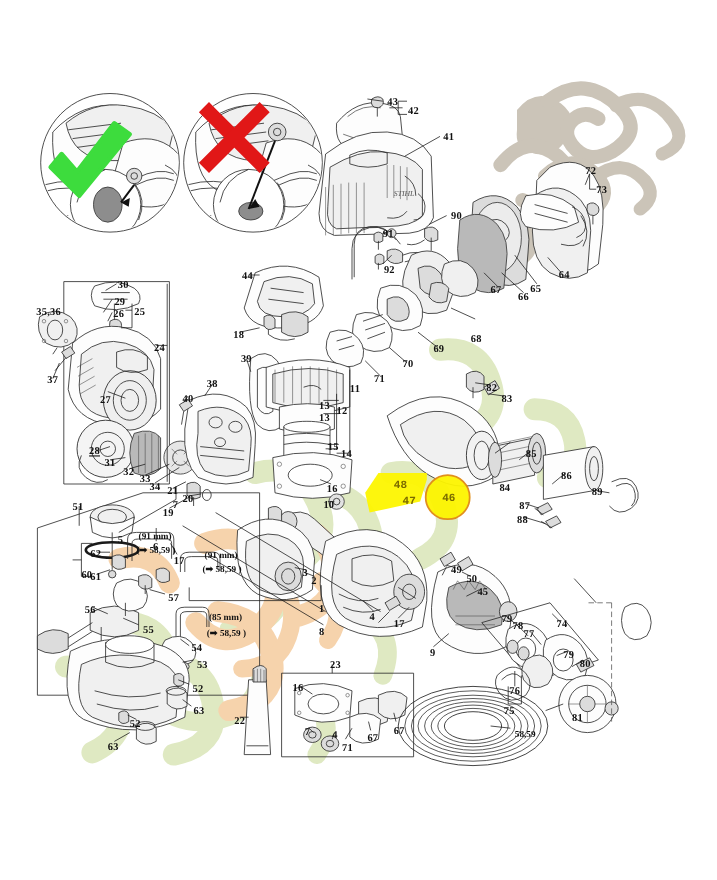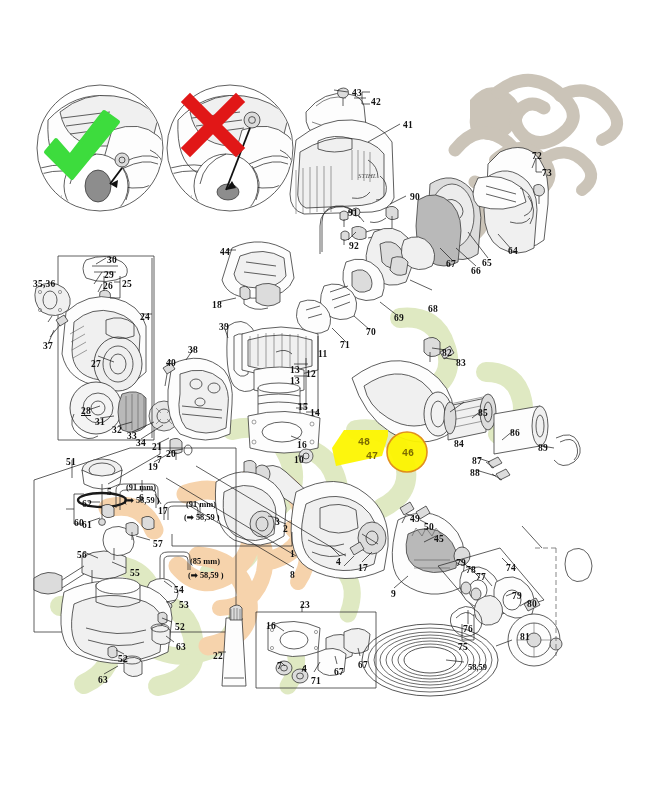--- a/index.html
+++ b/index.html
@@ -703,21 +703,21 @@
       <div class="num" style="left: 472px; top: 456px;">87</div>
       <div class="num" style="left: 470px; top: 468px;">88</div>
       <div class="num" style="left: 506px; top: 563px;">74</div>
       <div class="num" style="left: 456px; top: 558px;">79</div>
       <div class="num" style="left: 466px; top: 565px;">78</div>
       <div class="num" style="left: 476px; top: 572px;">77</div>
       <div class="num" style="left: 512px; top: 591px;">79</div>
       <div class="num" style="left: 527px; top: 599px;">80</div>
       <div class="num" style="left: 463px; top: 624px;">76</div>
       <div class="num" style="left: 458px; top: 642px;">75</div>
-      <div class="num" style="left: 492px; top: 632px; padding-left: 28px;">81</div>
+      <div class="num" style="left: 492px; top: 648px; padding-left: 28px;">81</div>
     </div>
 
   <div id="note-layer">
       <div class="note" style="left: 126px; top: 483px;">(91 mm)</div>
       <div class="note" style="left: 124px; top: 495px;">(➡ 58,59 )</div>
       <div class="note" style="left: 186px; top: 500px;">(91 mm)</div>
       <div class="note" style="left: 184px; top: 512px;">(➡ 58,59 )</div>
       <div class="note" style="left: 190px; top: 557px;">(85 mm)</div>
       <div class="note" style="left: 188px; top: 570px;">(➡ 58,59 )</div>
       <div class="note" style="left: 468px; top: 663px;">58,59</div>

